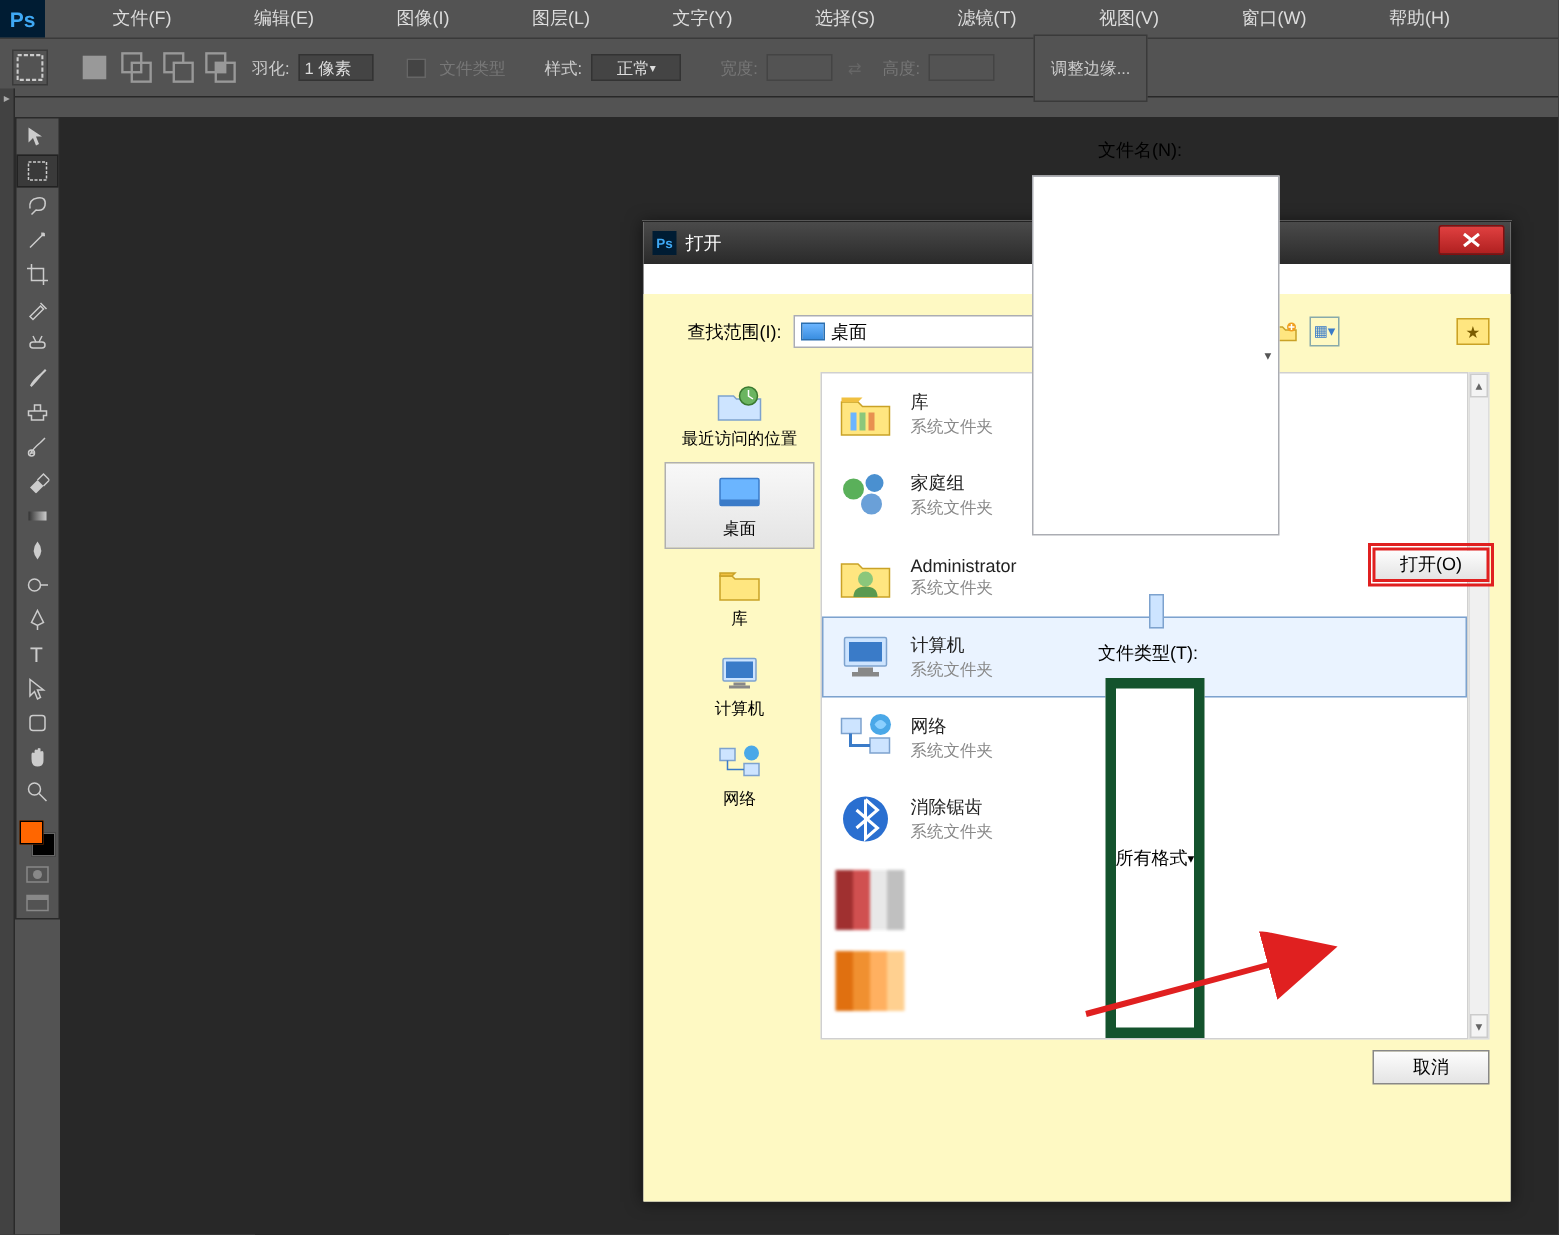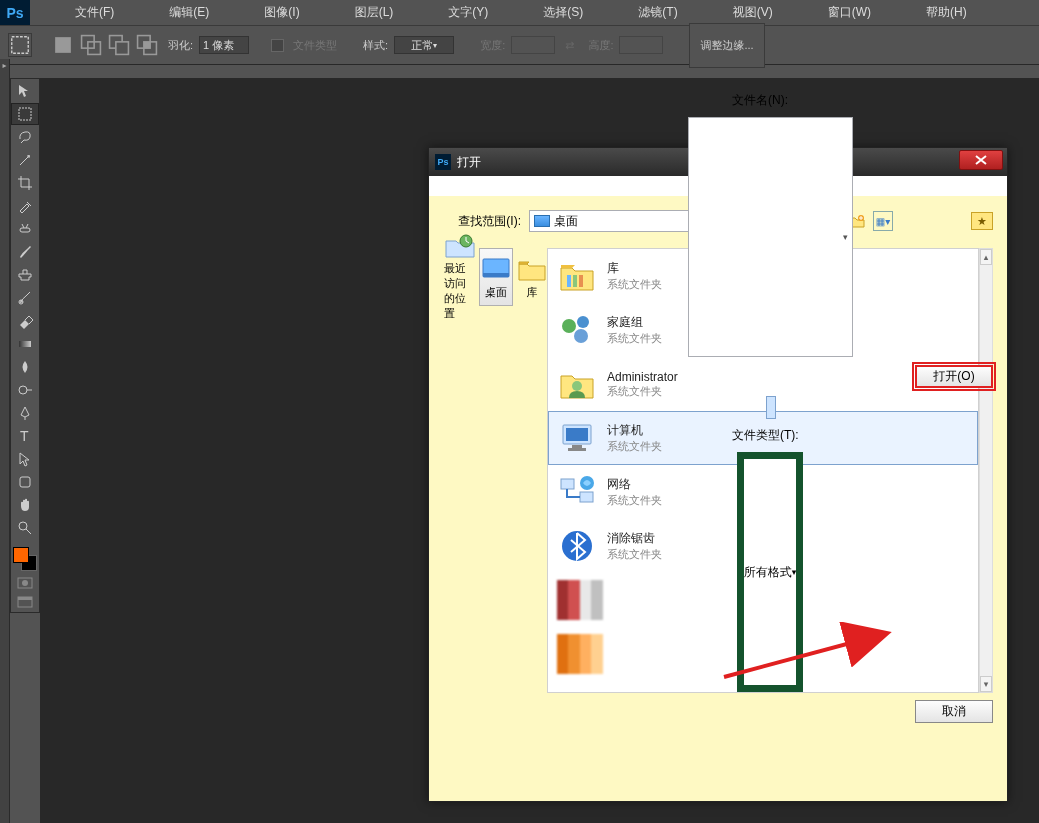--- a/index.html
+++ b/index.html
@@ -47,21 +47,21 @@
 .look-label { width: 78px; text-align: right; }
 .look-select { flex: 0 0 250px; height: 22px; border: 1px solid #abadb3; background: #fff; display: flex; align-items: center; padding: 0 4px; gap: 4px; }
 .look-select .deskicon { width: 16px; height: 12px; background: linear-gradient(#6bb5ff,#3a8ee0); border: 1px solid #2a6fb0; }
 .look-select .arrow { margin-left: auto; font-size: 9px; }
 .nav-icons { display: flex; gap: 6px; margin-left: 8px; }
 .nav-icon { width: 20px; height: 20px; display: flex; align-items: center; justify-content: center; font-size: 13px; color: #555; }
 .nav-icon.folder { color: #d4a017; }
 .nav-icon.grid { color: #3a7bc8; border:1px solid #8aa; padding:1px; font-size:10px;}
 .star-icon { width: 22px; height: 18px; background: #ffe680; border: 1px solid #c9a227; display: flex; align-items: center; justify-content: center; font-size: 11px; color: #7a5c00; margin-left: auto; }
 
-.places-panel { position: absolute; left: 14px; top: 52px; width: 100px; display: flex; flex-direction: row; gap: 2px; }
+.places-panel { position: absolute; left: 14px; top: 52px; width: 100px; display: flex; flex-direction: column; gap: 2px; }
 .place { height: 58px; display: flex; flex-direction: column; align-items: center; justify-content: center; font-size: 11px; border: 1px solid transparent; gap: 2px; }
 .place.selected { background: linear-gradient(#f8f8f8,#e4e4e4); border: 1px solid #b0b0b0; }
 .place-icon { width: 32px; height: 28px; display: flex; align-items: center; justify-content: center; }
 
 .file-list { position: absolute; left: 118px; top: 52px; right: 28px; height: 445px; background: #fff; border: 1px solid #d0d0d0; overflow: hidden; }
 .file-item { height: 54px; display: flex; align-items: center; padding-left: 8px; gap: 10px; border: 1px solid transparent; }
 .file-item.selected { background: #eaf3ff; border: 1px solid #7da2ce; }
 .file-icon { width: 40px; height: 40px; display: flex; align-items: center; justify-content: center; }
 .file-text { display: flex; flex-direction: column; }
 .file-name { font-size: 12px; color: #222; }

